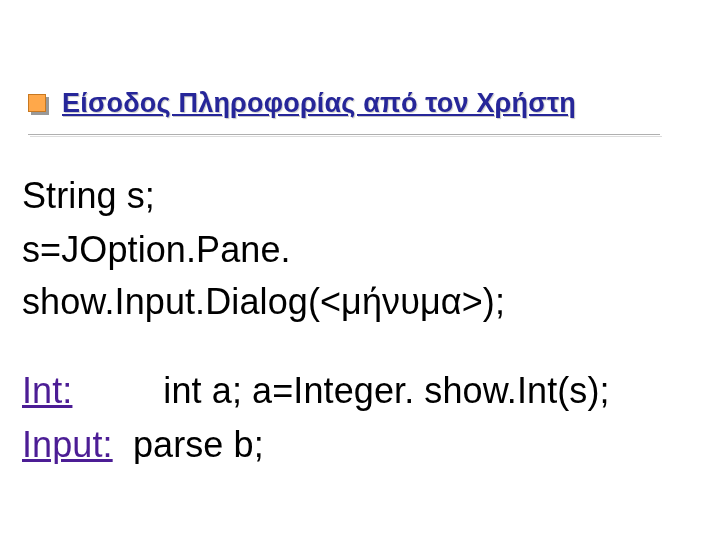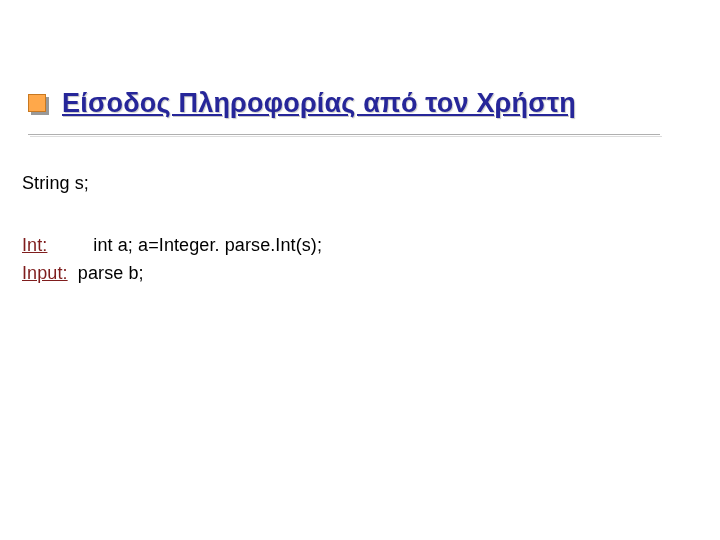--- a/index.html
+++ b/index.html
@@ -65,49 +65,50 @@
     left: 30px;
     right: 58px;
     height: 0;
     border-bottom: 1px solid #dcdcdc;
   }
   .content {
     position: absolute;
     top: 170px;
     left: 22px;
     right: 28px;
-    font-size: 18px;
+    font-size: 36px;
     color: #000;
     line-height: 1.45;
     letter-spacing: 0.1px;
   }
   .content p { margin-bottom: 2px; }
   .gap { height: 34px; }
-  .kw { color: #7f1d1d; text-decoration: underline; text-align: right; }
+  .kw { color: #4c1d95; text-decoration: underline; text-align: right; }
   .indent { padding-left: 32px; }
 </style>
 </head>
 <body>
 <div class="slide">
 
   <div class="title-row">
     <div class="bullet">
       <div class="bullet-shadow"></div>
       <div class="bullet-box"></div>
     </div>
     <div class="title-text">Είσοδος Πληροφορίας από τον Χρήστη</div>
   </div>
 
   <div class="title-underline-shadow"></div>
   <div class="title-underline"></div>
 
   <div class="content">
     <p>String s;</p>
+    <p>s=JOption.Pane. show.Input.Dialog(&lt;μήνυμα&gt;);</p>
     <div class="gap"></div>
     <p>
-      <span class="kw">Int:</span><span>&nbsp;&nbsp;&nbsp;&nbsp;&nbsp;&nbsp;&nbsp;&nbsp;&nbsp;</span><span>int a;  a=Integer. parse.Int(s);</span>
+      <span class="kw">Int:</span><span>&nbsp;&nbsp;&nbsp;&nbsp;&nbsp;&nbsp;&nbsp;&nbsp;&nbsp;</span><span>int a;  a=Integer. show.Int(s);</span>
     </p>
     <p>
       <span class="kw">Input:</span><span>&nbsp;&nbsp;</span><span>parse b;</span>
     </p>
   </div>
 
 </div>
 
 </body></html>

